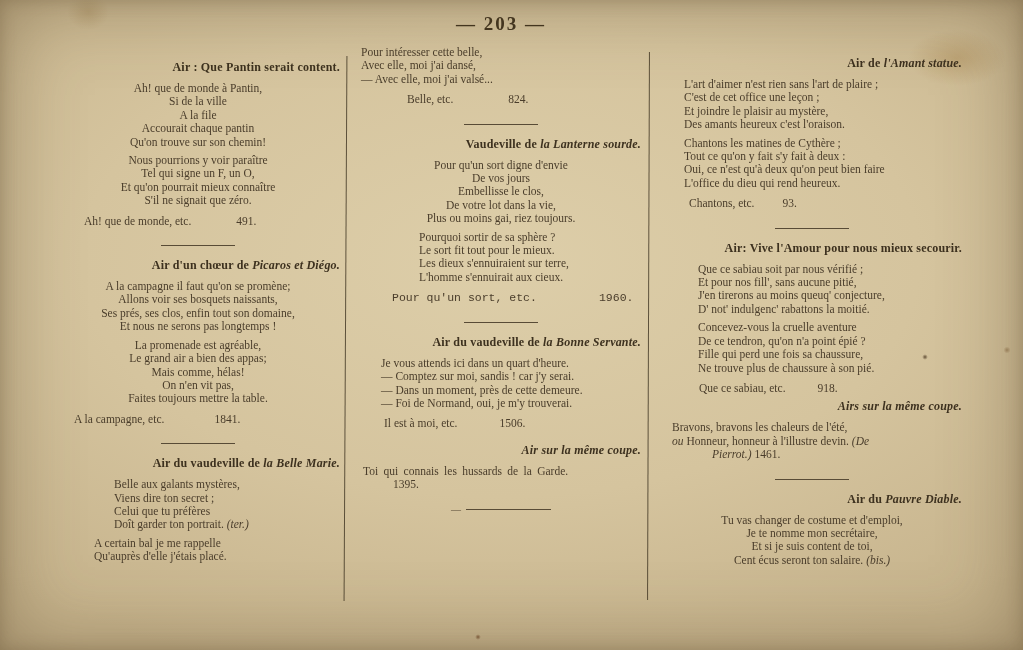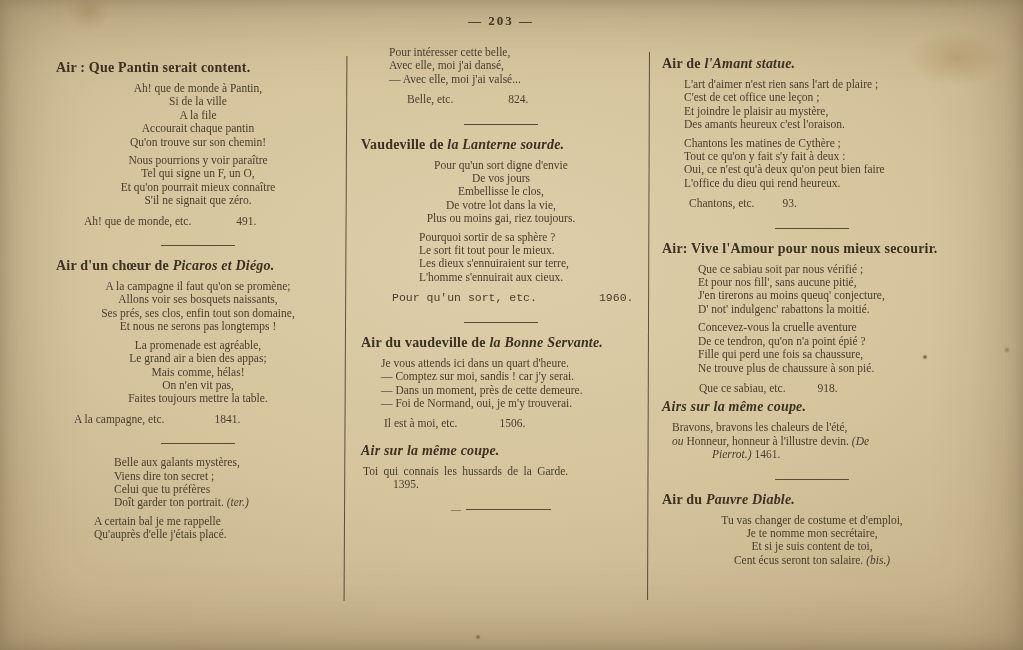--- a/index.html
+++ b/index.html
@@ -12,35 +12,35 @@
       radial-gradient(30px 26px at 88px 12px, rgba(140,105,50,.22), rgba(140,105,50,0) 70%),
       radial-gradient(4px 4px at 925px 357px, rgba(60,40,20,.75), rgba(60,40,20,0) 70%),
       radial-gradient(5px 5px at 1007px 350px, rgba(120,85,45,.5), rgba(120,85,45,0) 70%),
       radial-gradient(4px 4px at 478px 637px, rgba(100,55,25,.7), rgba(100,55,25,0) 70%),
       radial-gradient(ellipse 760px 430px at 49% 40%, #ddcea9 0%, #d5c49e 55%, rgba(213,196,158,0) 100%);
   }
   .page{position:relative;width:1023px;height:650px;}
   .vignette{position:absolute;inset:0;pointer-events:none;
     box-shadow:inset 0 0 80px rgba(92,72,42,.45), inset 0 0 16px rgba(92,72,42,.30);}
   .pagenum{position:absolute;left:361px;top:13px;width:280px;text-align:center;
-    font-size:13px;font-weight:bold;letter-spacing:2px;color:#41341f;}
+    font-size:19px;font-weight:bold;letter-spacing:2px;color:#41341f;}
   .vrule{position:absolute;width:1px;background:rgba(58,47,30,.78);}
   #rule1{left:345px;top:56px;height:545px;transform:rotate(.3deg);}
   #rule2{left:648px;top:52px;height:548px;transform:rotate(.2deg);}
   .col{position:absolute;font-size:11.5px;line-height:13.4px;}
   #col1{left:56px;top:56px;width:284px;}
   #col2{left:361px;top:46px;width:280px;}
   #col3{left:662px;top:44px;width:300px;}
-  .h{margin:4px 0 7px;font-size:14px;line-height:15px;font-weight:bold;
-     text-align:left;color:#3d311f;letter-spacing:.2px;}
+  .h{margin:4px 0 7px;font-size:12px;line-height:15px;font-weight:bold;
+     text-align:right;color:#3d311f;letter-spacing:.2px;}
   .h i{letter-spacing:.2px;}
   .stanza{margin:0 0 5px;}
   .stanza:last-child{margin-bottom:0;}
   .center{text-align:center;}
-  .ml58{margin-left:58px;} .ml38{margin-left:38px;} .ml28{margin-left:28px;}
+  .ml58{margin-left:58px;} .ml38{margin-left:38px;} .ml28{}
   .ml22{margin-left:22px;} .ml20{margin-left:20px;} .ml36{margin-left:36px;}
   .ml10{margin-left:10px;} .ml2{margin-left:2px;}
   .refrain{margin-top:7px;white-space:nowrap;}
   .refrain .num{display:inline-block;}
   .r-a{margin-left:28px;} .r-a .num{margin-left:45px;}
   .r-b{margin-left:18px;} .r-b .num{margin-left:50px;}
   .r-c{margin-left:46px;} .r-c .num{margin-left:55px;}
   .r-d{margin-left:31px;font-family:Liberation Mono, monospace;} .r-d .num{margin-left:62px;}
   .r-e{margin-left:23px;} .r-e .num{margin-left:42px;}
   .r-f{margin-left:27px;} .r-f .num{margin-left:28px;}
@@ -97,20 +97,21 @@
           <div class="vline">La promenade est agréable,</div>
           <div class="vline">Le grand air a bien des appas;</div>
           <div class="vline">Mais comme, hélas!</div>
           <div class="vline">On n'en vit pas,</div>
           <div class="vline">Faites toujours mettre la table.</div>
         </div>
       <div class="refrain r-b"><span>A la campagne, etc.</span><span class="num">1841.</span></div>
     </section>
     <div class="divider"></div>
     <section>
+      <h2 class="h"><span>Air du vaudeville de </span><i>la Belle Marie.</i></h2>
       <div class="stanza ml58">
           <div class="vline">Belle aux galants mystères,</div>
           <div class="vline">Viens dire ton secret ;</div>
           <div class="vline">Celui que tu préfères</div>
           <div class="vline">Doît garder ton portrait.  <i>(ter.)</i></div>
         </div>
       <div class="stanza ml38">
           <div class="vline">A certain bal je me rappelle</div>
           <div class="vline">Qu'auprès d'elle j'étais placé.</div>
         </div>

